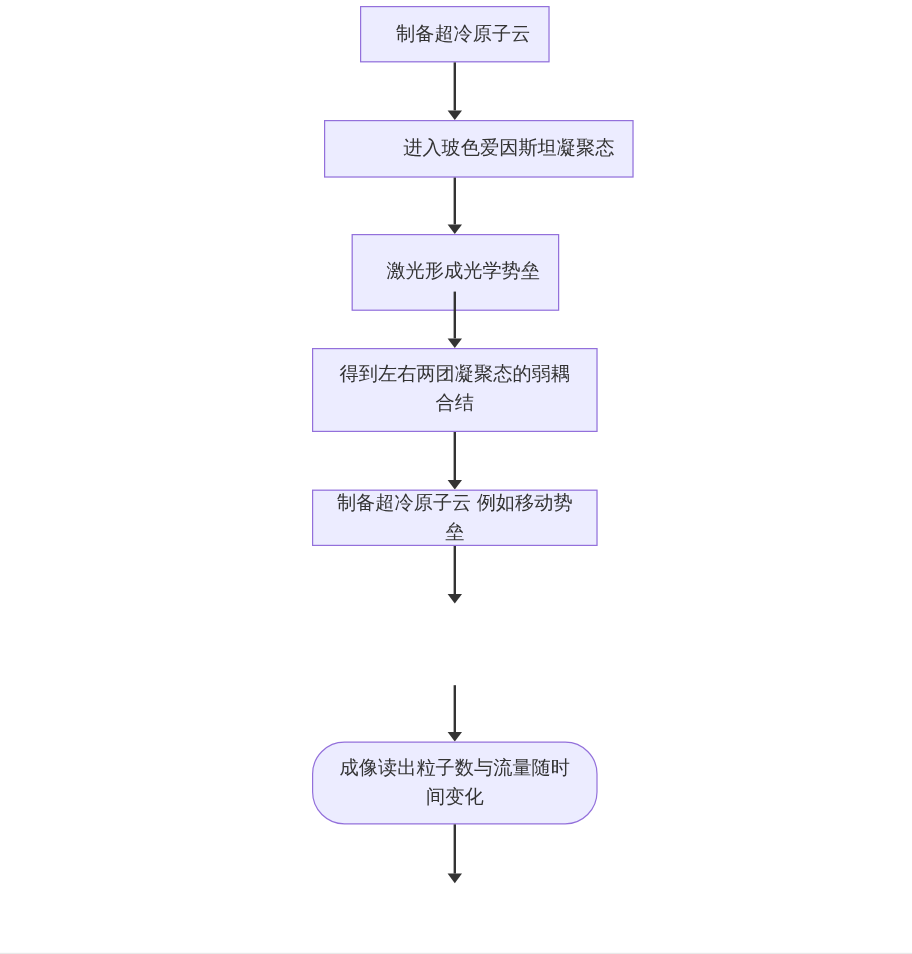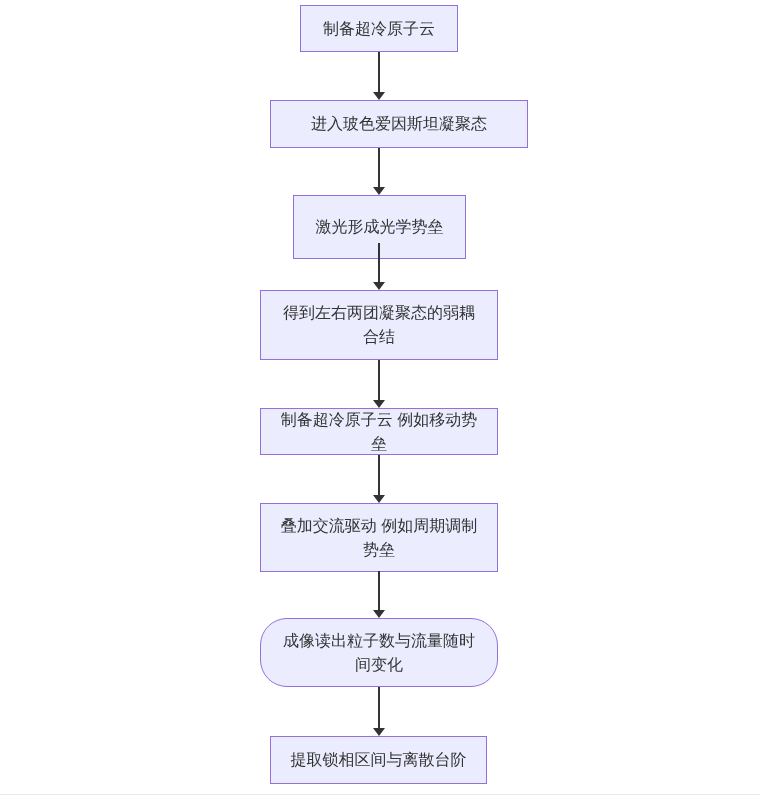--- a/index.html
+++ b/index.html
@@ -26,21 +26,21 @@
   .node {
     position: absolute;
     background: #ECECFF;
     border: 1px solid #9370DB;
     box-sizing: border-box;
     color: #333333;
     font-size: 16px;
     line-height: 24px;
     display: flex;
     align-items: center;
-    justify-content: center;
+    justify-content: flex-end;
     text-align: center;
     padding: 0 15px;
   }
   
   .n1 { left: 300px; top:   5px; width: 158px; height: 47px; }
   .n2 { left: 270px; top: 100px; width: 258px; height: 48px; }
   .n3 { left: 293px; top: 195px; width: 173px; height: 64px; }
   .n4 { left: 260px; top: 290px; width: 238px; height: 70px; }
   .n5 { left: 260px; top: 408px; width: 238px; height: 47px; }
   .n6 { left: 260px; top: 503px; width: 238px; height: 69px; }
@@ -104,31 +104,25 @@
   <div class="edge-line e4l"></div>
   <div class="arrow-head e4h"></div>
 
   <div class="node n5">
     <span>制备超冷原子云 例如移动势垒</span>
   </div>
 
   <div class="edge-line e5l"></div>
   <div class="arrow-head e5h"></div>
 
-  <div class="node n6">
-    <span>叠加交流驱动 例如周期调制势垒</span>
-  </div>
 
   <div class="edge-line e6l"></div>
   <div class="arrow-head e6h"></div>
 
   <div class="node n7">
     <span>成像读出粒子数与流量随时间变化</span>
   </div>
 
   <div class="edge-line e7l"></div>
   <div class="arrow-head e7h"></div>
 
-  <div class="node n8">
-    <span>提取锁相区间与离散台阶</span>
-  </div>
 
 </div>
 
 </body></html>

